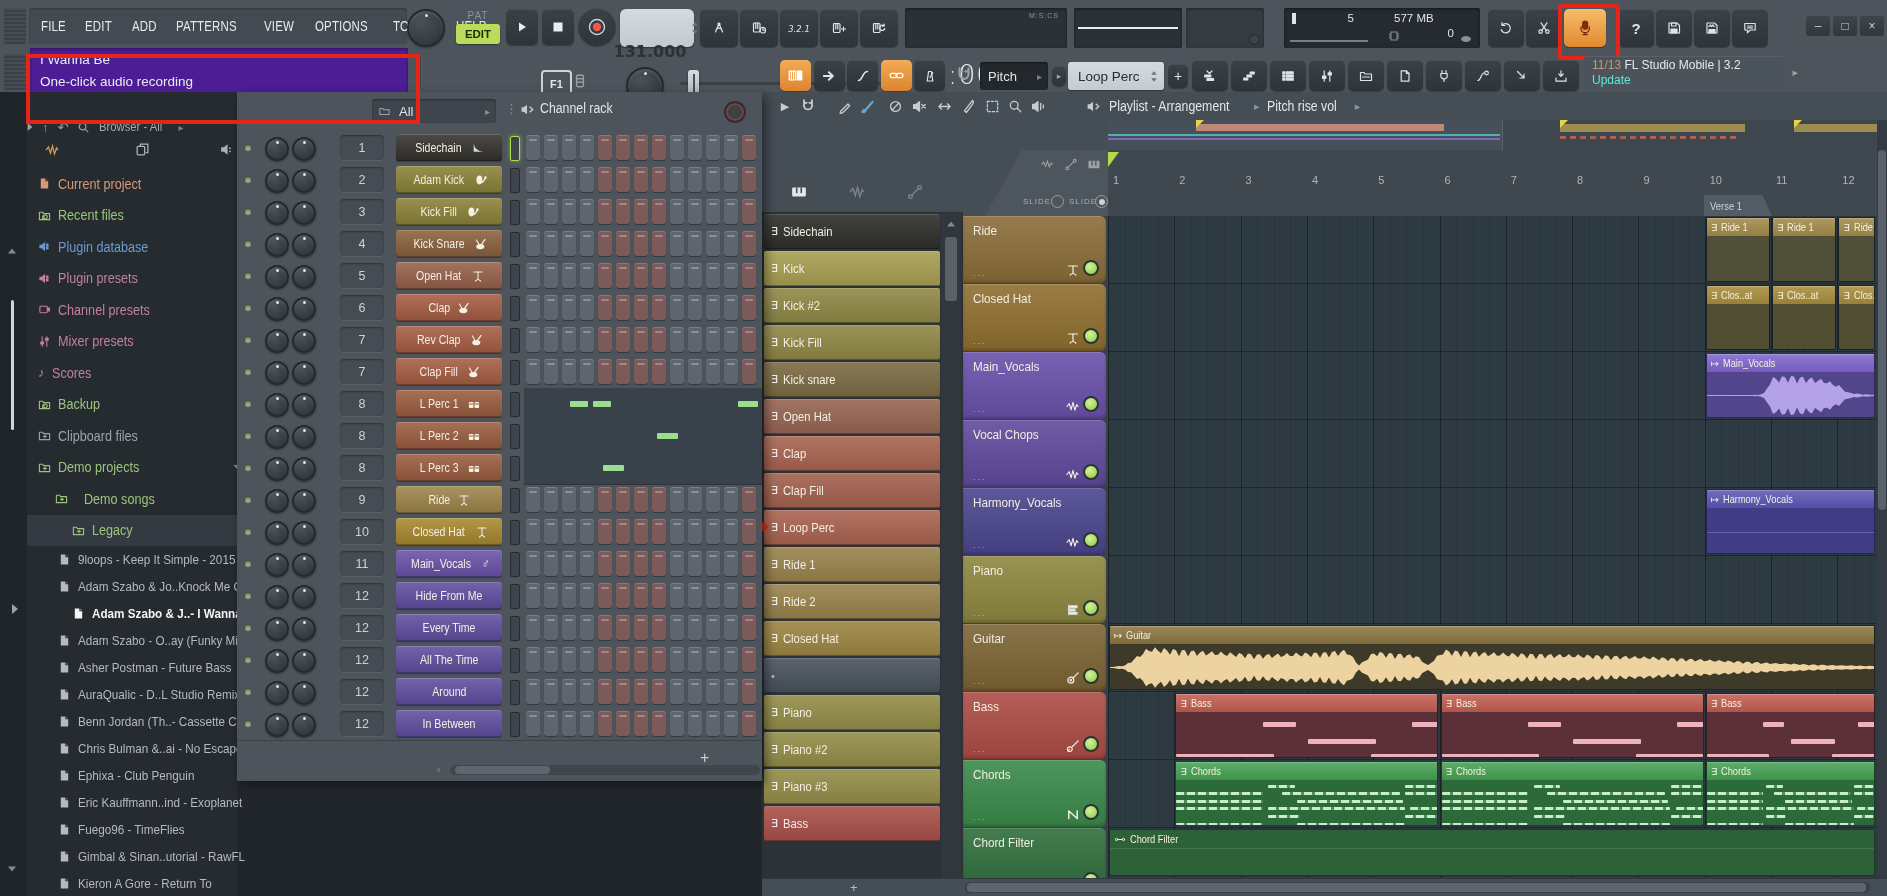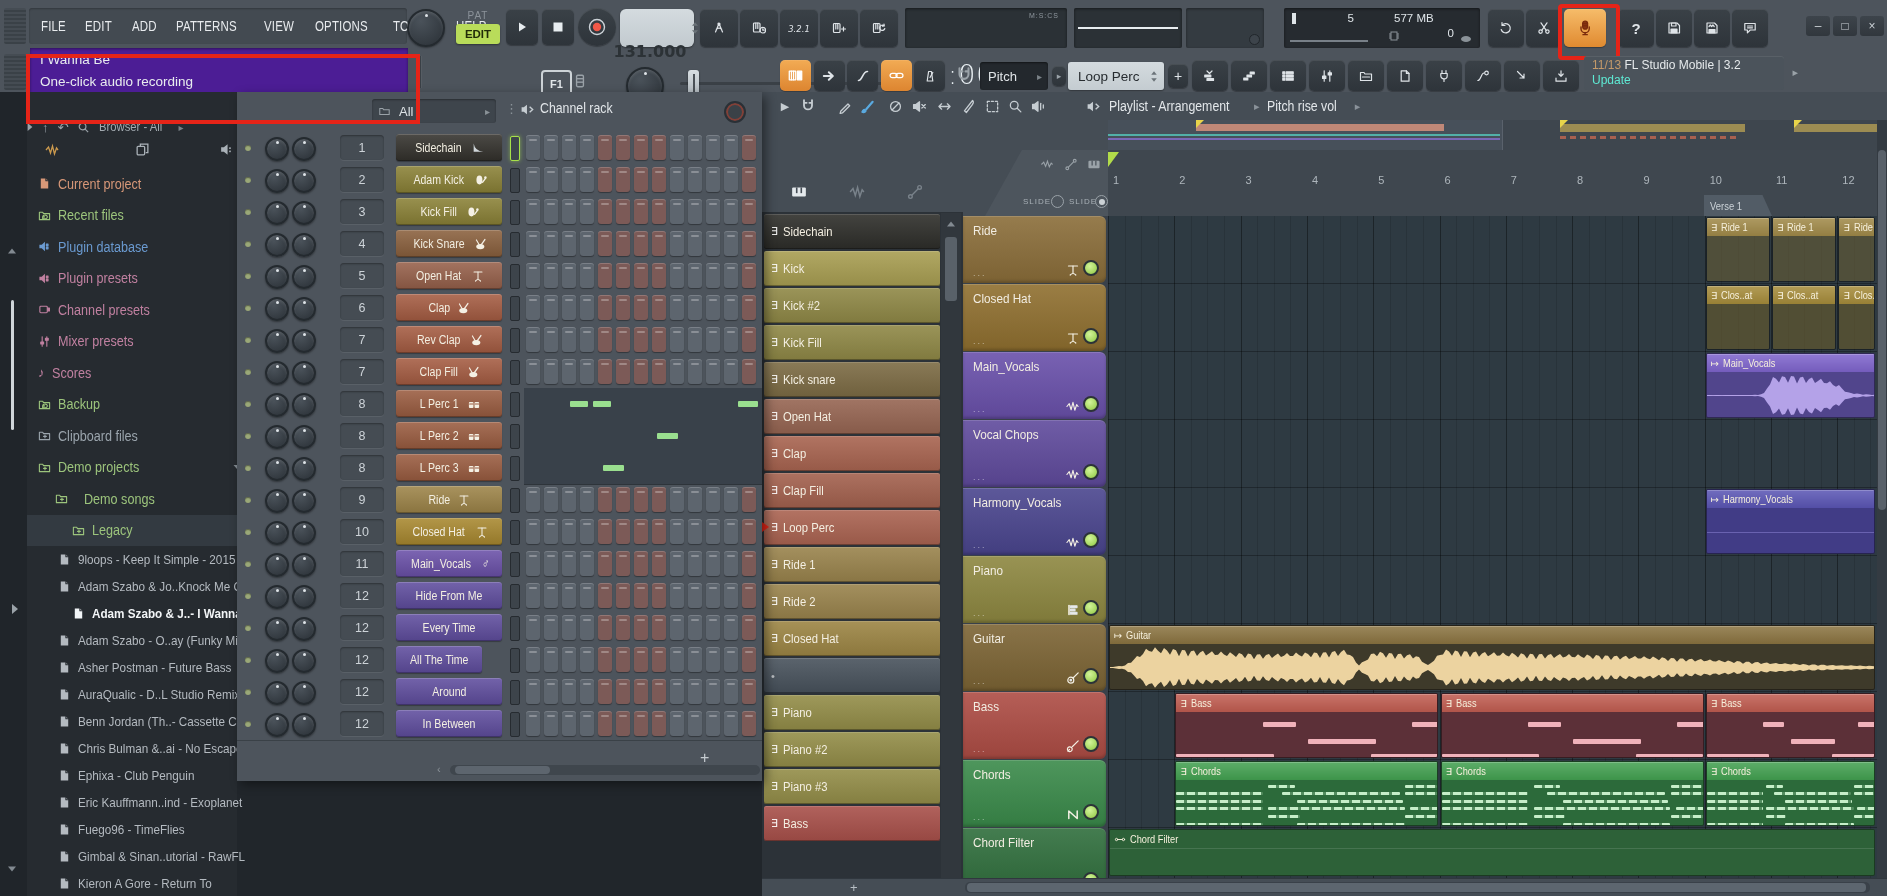--- a/index.html
+++ b/index.html
@@ -1836,21 +1836,21 @@
         </div>
         <div class="abs" style="left: 0px; top: 552px; width: 525px; height: 32px; overflow: visible;">
           <div class="abs" style="left: 8px; top: 13px; width: 6px; height: 6px; border-radius: 50%; background: rgb(154, 168, 120); box-shadow: rgba(0, 0, 0, 0.4) 0px 1px 1px inset;"></div>
           <div class="knob abs" style="left: 28px; top: 5px; width: 20px; height: 20px;">
             <span class="dot" style="top:2px"></span>
           </div>
           <div class="knob abs" style="left: 55px; top: 5px; width: 20px; height: 20px;">
             <span class="dot" style="top:2px"></span>
           </div>
           <div class="numbox" style="left: 103px; top: 3px; width: 44px; height: 25px;">12</div>
-          <div class="chbtn" style="left: 159px; top: 2px; width: 86px; height: 27px; background: linear-gradient(rgba(255, 255, 255, 0.12), rgba(0, 0, 0, 0.12)), rgb(95, 77, 158); text-align: center;">
+          <div class="chbtn" style="left: 159px; top: 2px; width: 106px; height: 27px; background: linear-gradient(rgba(255, 255, 255, 0.12), rgba(0, 0, 0, 0.12)), rgb(95, 77, 158); text-align: center;">
             <span>All The Time</span>
           </div>
           <div class="ledcol abs" style="left: 273px; top: 4px;"></div>
           <div class="step" style="left: 289px; top: 3px; background: rgb(93, 101, 110);"></div>
           <div class="step" style="left: 307px; top: 3px; background: rgb(93, 101, 110);"></div>
           <div class="step" style="left: 325px; top: 3px; background: rgb(93, 101, 110);"></div>
           <div class="step" style="left: 343px; top: 3px; background: rgb(93, 101, 110);"></div>
           <div class="step" style="left: 361px; top: 3px; background: rgb(124, 90, 87);"></div>
           <div class="step" style="left: 379px; top: 3px; background: rgb(124, 90, 87);"></div>
           <div class="step" style="left: 397px; top: 3px; background: rgb(124, 90, 87);"></div>

